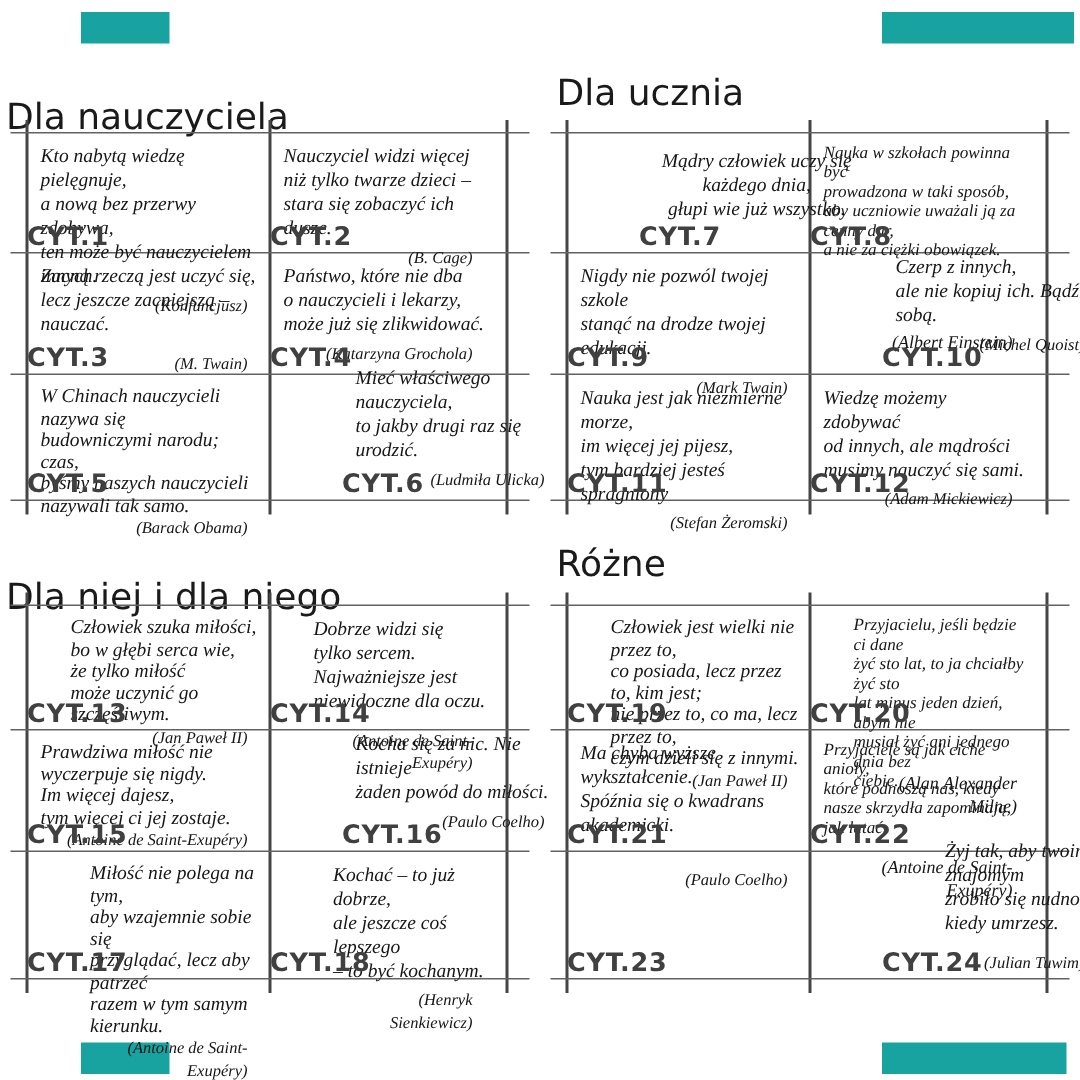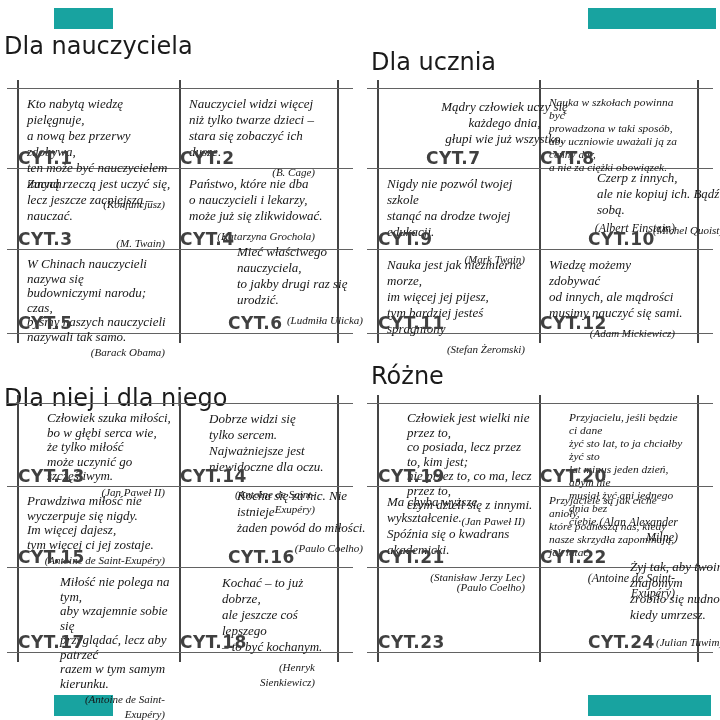--- a/index.html
+++ b/index.html
@@ -50,21 +50,21 @@
   }
 </style>
 </head>
 <body>
 
 <div class="teal-box" style="left:54px;top:8px;width:59px;"></div>
 <div class="teal-box" style="left:588px;top:8px;width:128px;"></div>
 <div class="teal-box" style="left:54px;top:695px;width:59px;"></div>
 <div class="teal-box" style="left:588px;top:695px;width:123px;"></div>
 
-<div class="section-title" style="left:4px;top:32px;">Dla nauczyciela</div>
+<div class="section-title" style="left:4px;top:64px;">Dla nauczyciela</div>
 <div class="qtable tt" style="left:18px;top:88px;">
   <div class="vline v0"></div>
   <div class="vline v1"></div>
   <div class="vline v2"></div>
   <div class="hline h0"></div>
   <div class="hline h1"></div>
   <div class="hline h2"></div>
   <div class="hline h3"></div>
 
   <div class="cell ca r1">
@@ -241,21 +241,20 @@
 żyć sto lat, to ja chciałby żyć sto
 lat minus jeden dzień, abym nie
 musiał żyć ani jednego dnia bez
 ciebie.</div>
     <div class="a">(Alan Alexander Milne)</div>
     <div class="cyt">CYT.20</div>
   </div>
   <div class="cell ca r2 gap">
     <div class="q">Ma chyba wyższe wykształcenie.
 Spóźnia się o kwadrans akademicki.</div>
-    <div class="a">(Stanisław Jerzy Lec)</div>
     <div class="cyt">CYT.21</div>
   </div>
   <div class="cell cb r2 small gap">
     <div class="q">Przyjaciele są jak ciche anioły,
 które podnoszą nas, kiedy
 nasze skrzydła zapominają, jak latać.</div>
     <div class="a">(Antoine de Saint-Exupéry)</div>
     <div class="cyt">CYT.22</div>
   </div>
   <div class="cell ca r3">

